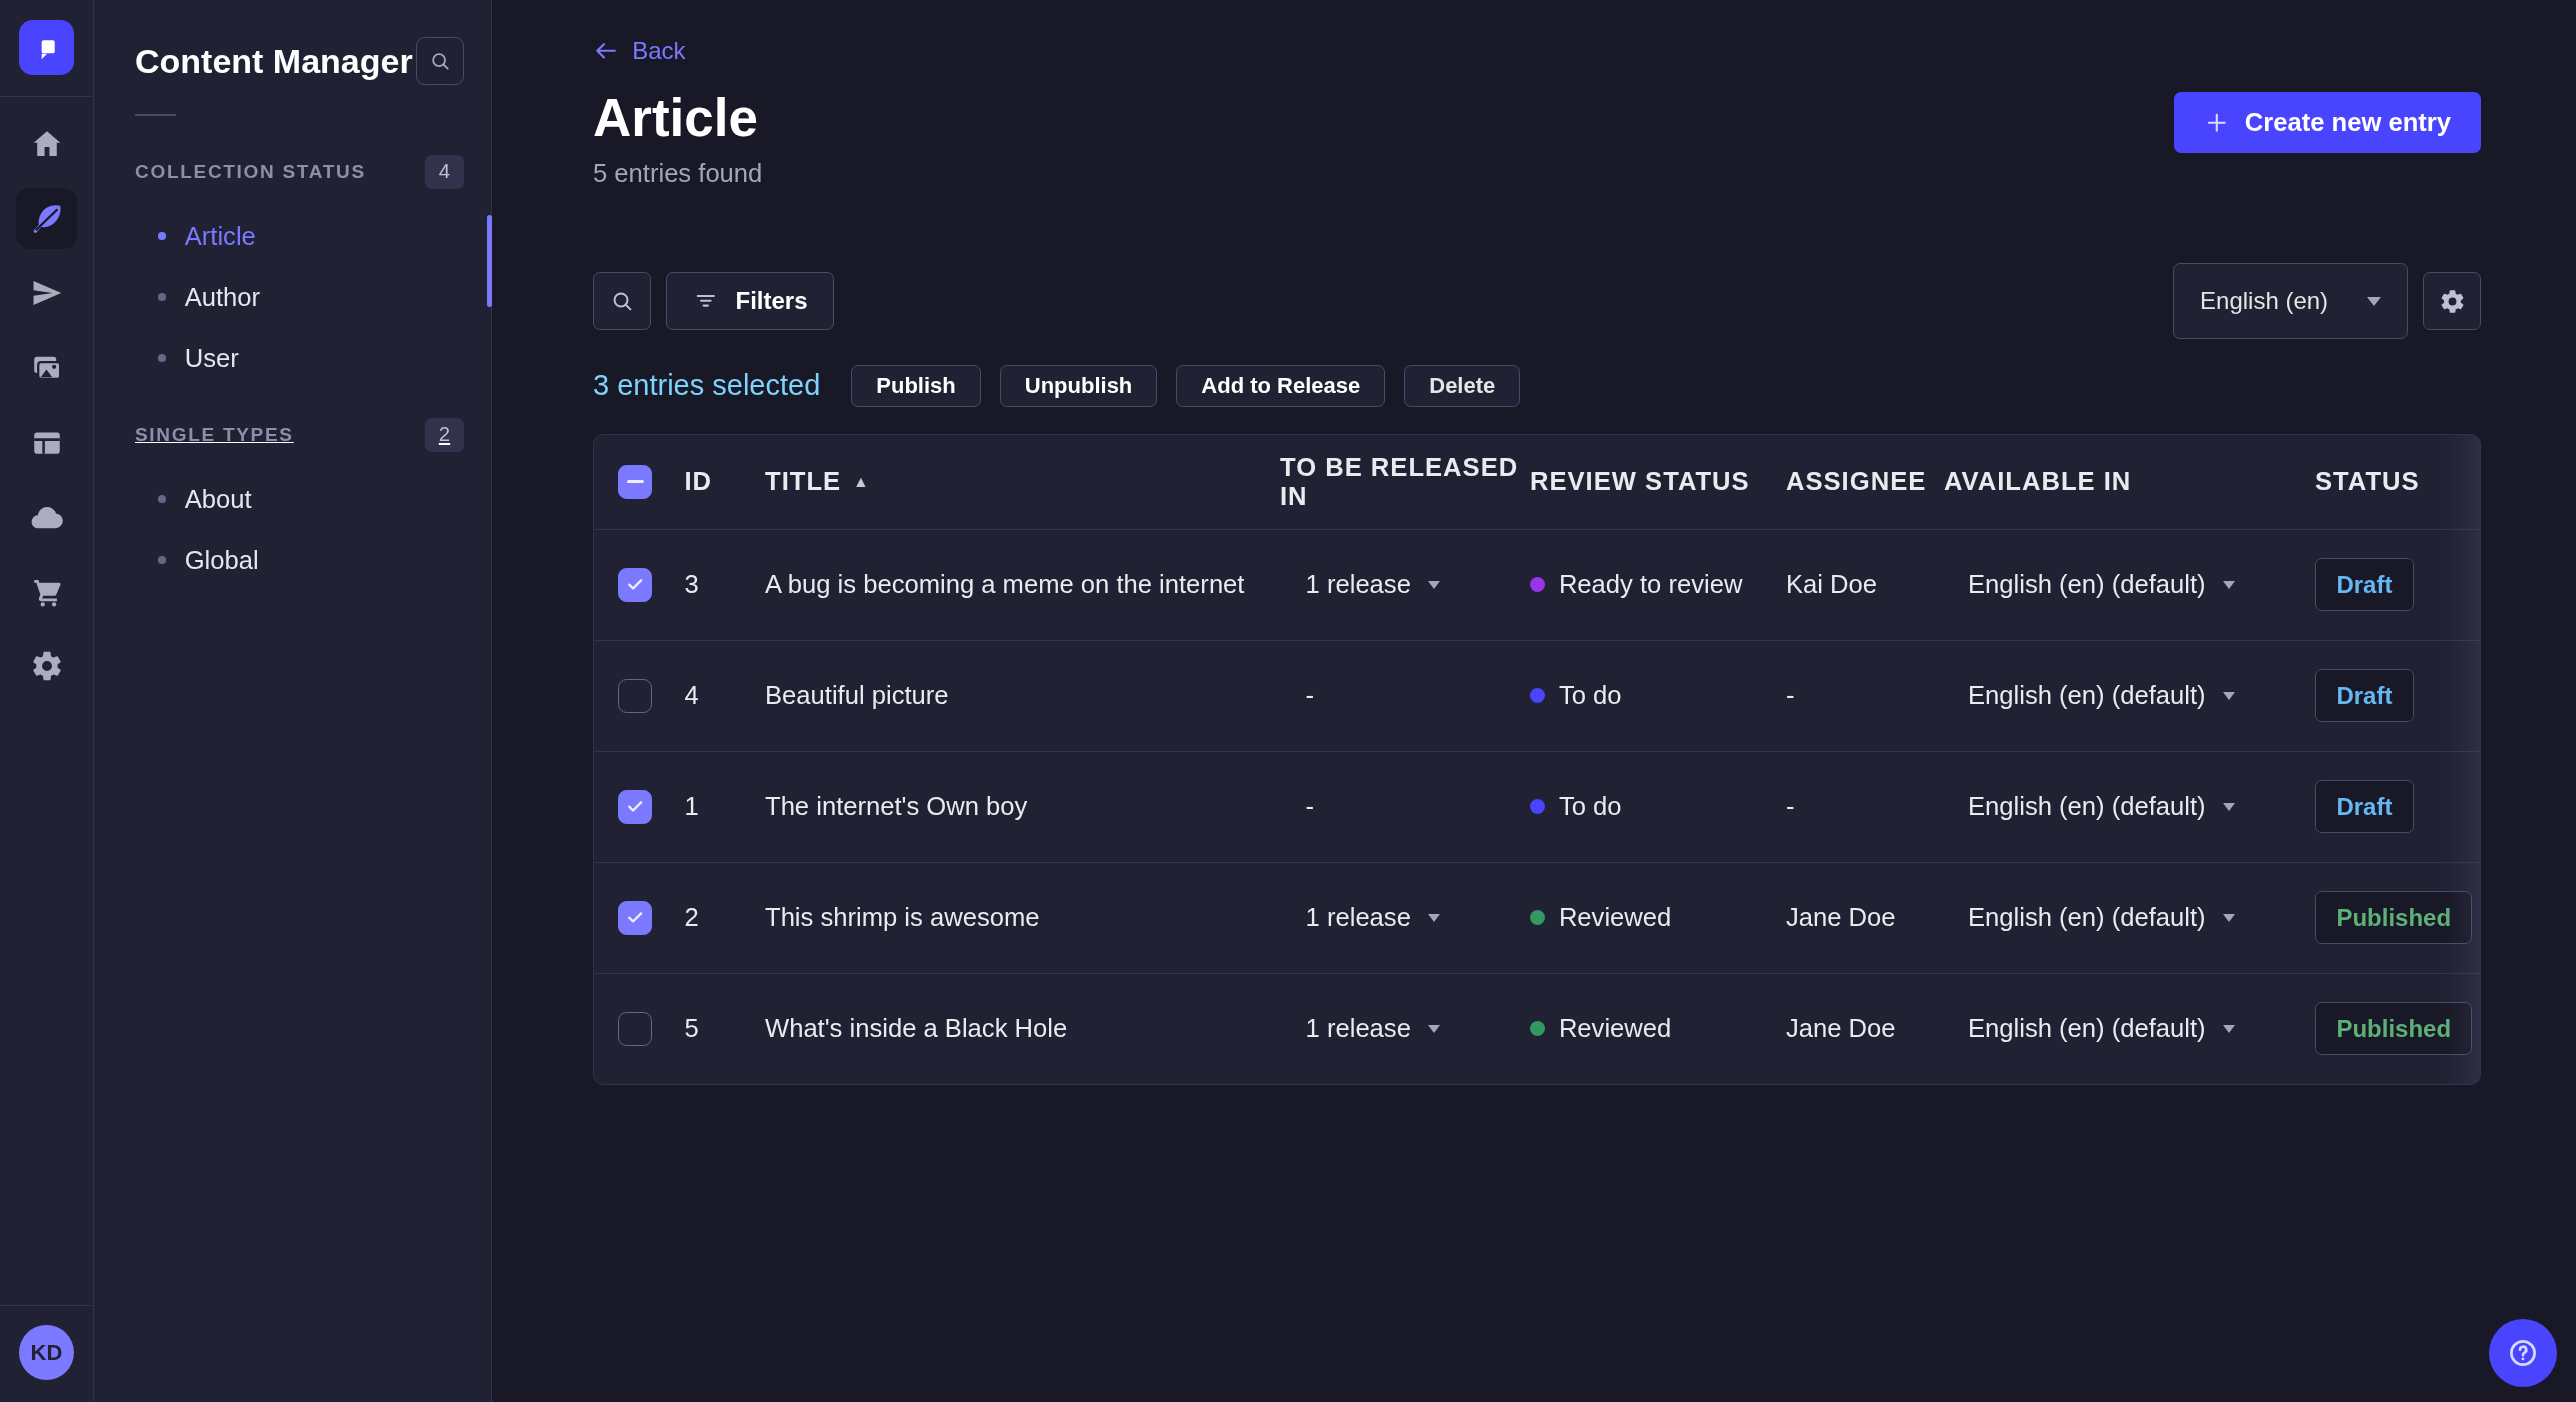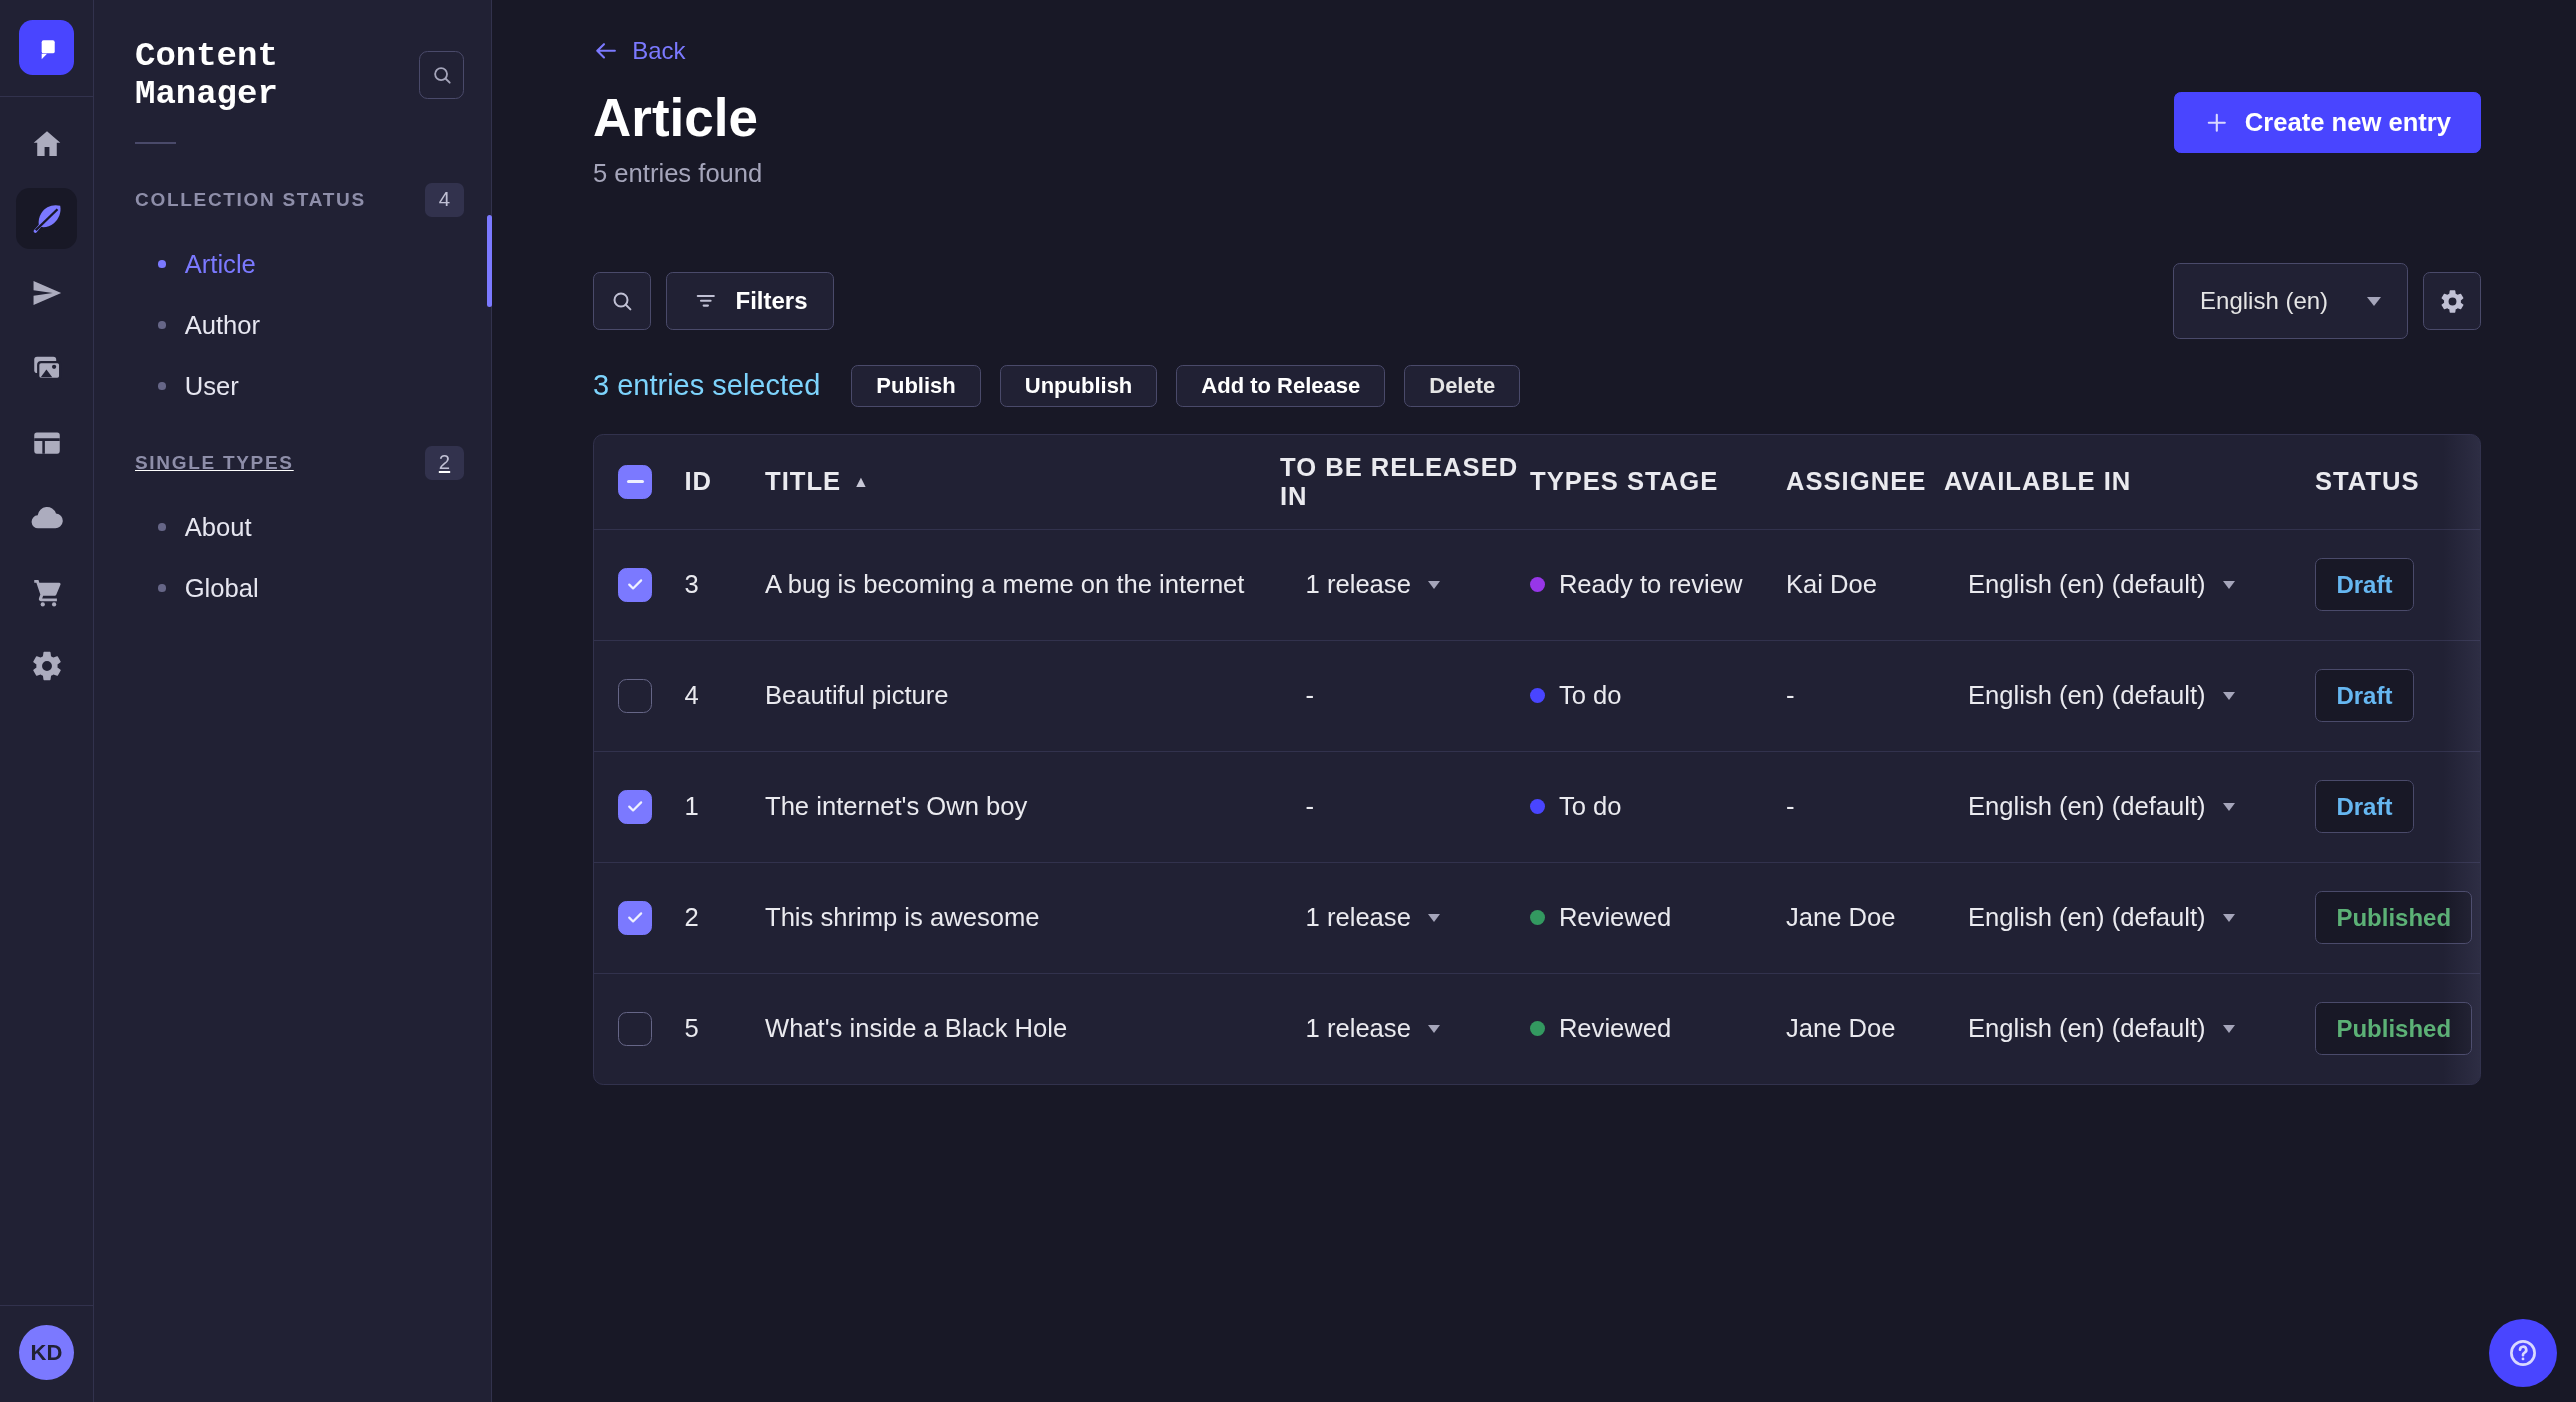--- a/index.html
+++ b/index.html
@@ -40,21 +40,20 @@
   }
 
   
   .sidebar {
     width:398px; height:100%; background:#212134;
     border-right:0.9px solid #32324d; flex-shrink:0; position:relative;
   }
   .sb-head {
     display:flex; align-items:center; justify-content:space-between;
     padding:37px 27px 0 41px;
-    font-family:Liberation Mono, monospace;
   }
   .sb-title { font-size:34px; font-weight:bold; color:#ffffff; }
   .sb-search {
     width:48px; height:48px; border-radius:8.5px; background:transparent;
     border:0.9px solid #4a4a6a; color:#a5a5ba; cursor:pointer;
     display:flex; align-items:center; justify-content:center;
   }
   .sb-dash { width:41px; height:1.7px; background:#4a4a6a; margin:29px 0 0 41px; }
   .sb-section {
     display:flex; align-items:center; justify-content:space-between;
@@ -358,21 +357,21 @@
         <span>ID</span>
       </div>
       <div class="th cell">
         <span>TITLE</span>
         <span class="sort-arrow">▲</span>
       </div>
       <div class="th cell">
         <span>TO BE RELEASED IN</span>
       </div>
       <div class="th cell">
-        <span>TYPES STAGE</span>
+        <span>REVIEW STATUS</span>
       </div>
       <div class="th cell">
         <span>ASSIGNEE</span>
       </div>
       <div class="th cell">
         <span>AVAILABLE IN</span>
       </div>
       <div class="th cell">
         <span>STATUS</span>
       </div>

